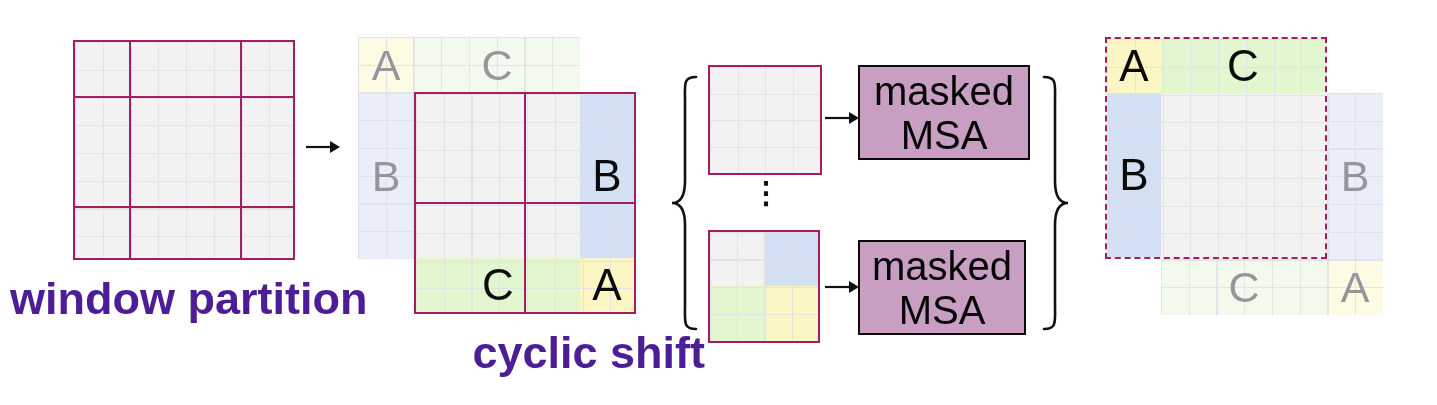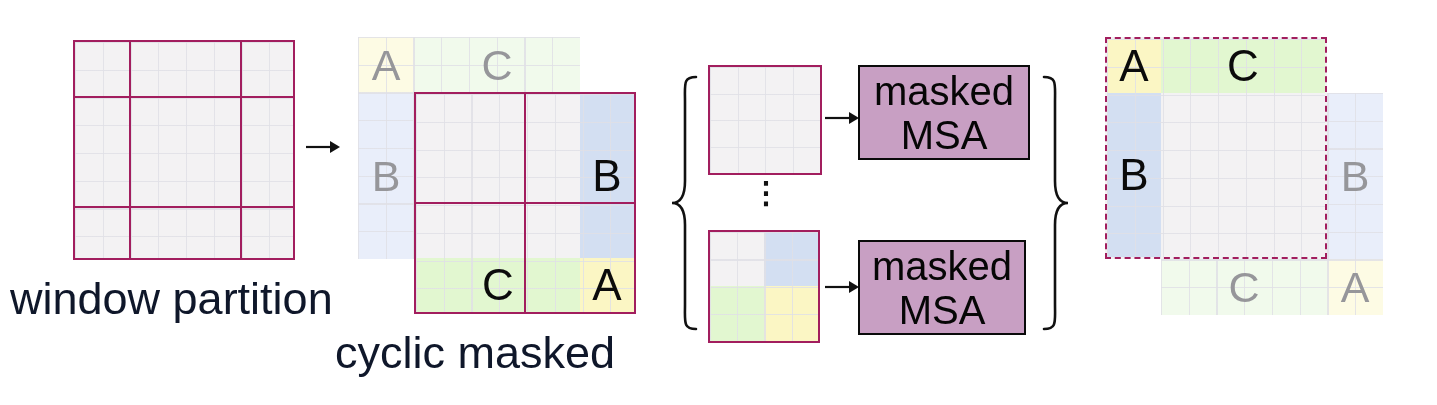--- a/index.html
+++ b/index.html
@@ -26,21 +26,21 @@
       repeating-linear-gradient(to right, rgba(224,224,230,0.85) 0 1.2px, transparent 1.2px 27.75px),
       repeating-linear-gradient(to bottom, rgba(224,224,230,0.85) 0 1.2px, transparent 1.2px 27.75px);
   }
   .vline{position:absolute;width:2px;background:#a21e5e;top:0;bottom:0;}
   .hline{position:absolute;height:2px;background:#a21e5e;left:0;right:0;}
   .lab{
     position:absolute;display:flex;align-items:center;justify-content:center;
     font-size:44px;color:#0b0b0b;line-height:1;
   }
   .lab.ghost{color:#96969a;font-size:43px;}
-  .cap{position:absolute;font-size:45px;color:#0f172a;text-align:left;white-space:nowrap;line-height:1.0;}
+  .cap{position:absolute;font-size:45px;color:#4c1d95;text-align:right;white-space:nowrap;line-height:1.0;font-weight:bold;}
   .msa{
     position:absolute;width:170px;height:95px;background:#c89fc3;border:2.5px solid #0a0a0a;
     display:flex;flex-direction:column;align-items:center;justify-content:center;
     font-size:40px;line-height:44px;color:#060606;box-sizing:border-box;
   }
   .arrow{position:absolute;width:36px;height:16px;}
   .brace{position:absolute;width:34px;height:258px;}
   .dots{
     position:absolute;font-size:30px;color:#121212;line-height:0.45;
     font-weight:bold;letter-spacing:0;text-align:center;
@@ -85,21 +85,21 @@
       <div class="region fill-green" style="left:0;top:164px;width:164px;height:54px;"></div>
       <div class="region fill-yellow" style="left:164px;top:164px;width:54px;height:54px;"></div>
       <div class="grid-overlay"></div>
       <div class="vline" style="left:108px;"></div>
       <div class="hline" style="top:108px;"></div>
       <div class="lab" style="left:164px;top:0;width:54px;height:164px;">B</div>
       <div class="lab" style="left:0;top:164px;width:164px;height:54px;">C</div>
       <div class="lab" style="left:164px;top:164px;width:54px;height:54px;">A</div>
     </div>
   </div>
-  <div class="cap" style="left:335px;top:330px;width:370px;">cyclic masked</div>
+  <div class="cap" style="left:335px;top:330px;width:370px;">cyclic shift</div>
 
   <div class="brace" style="left:666px;top:74px;">
     <svg width="34" height="258" viewBox="0 0 34 258">
       <path d="M 30 3 C 17 3 19 10 19 28 L 19 107 C 19 122 15 129 6 129 C 15 129 19 136 19 151 L 19 230 C 19 248 17 255 30 255" stroke="#111" stroke-width="2.6" fill="none" stroke-linecap="round"></path>
     </svg>
   </div>
 
   <div class="sq bordered" style="left:708px;top:65px;width:114px;height:110px;">
     <div class="grid-overlay" style="background-image:
       repeating-linear-gradient(to right, rgba(224,224,230,0.85) 0 1.2px, transparent 1.2px 27.6px),

